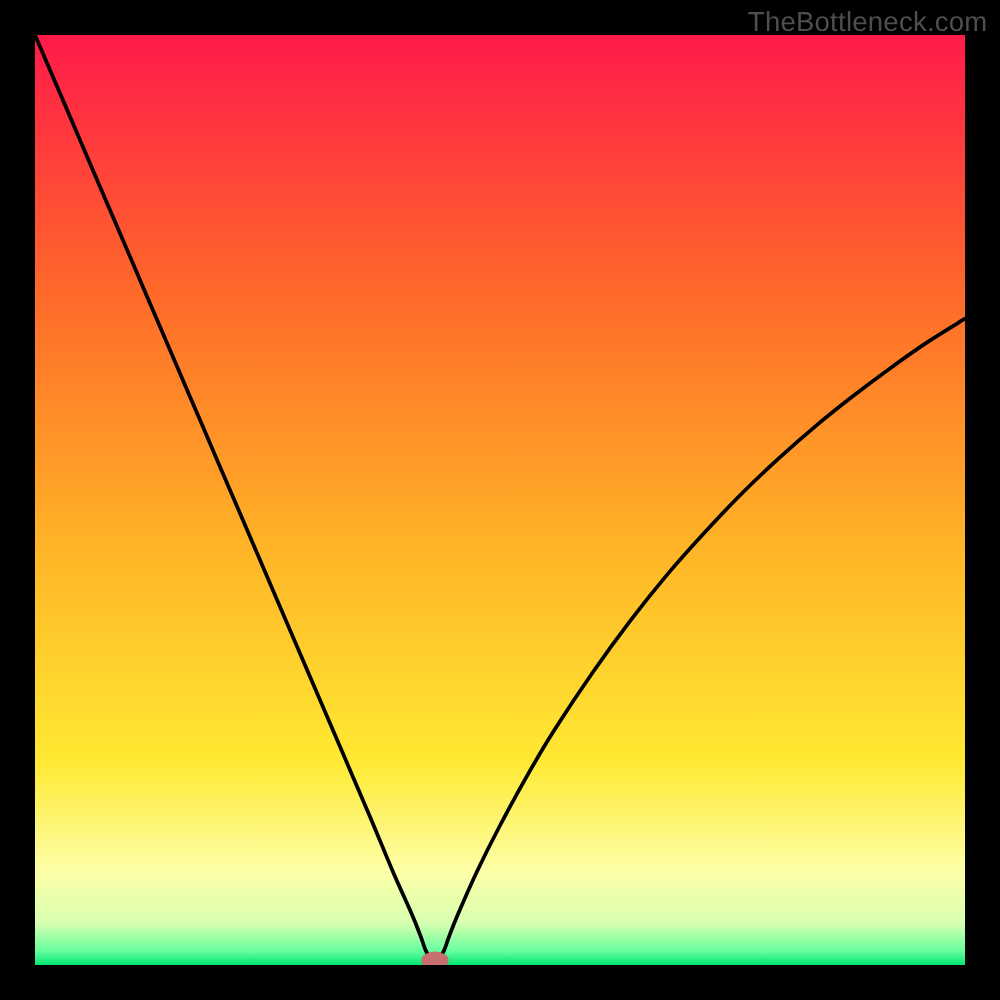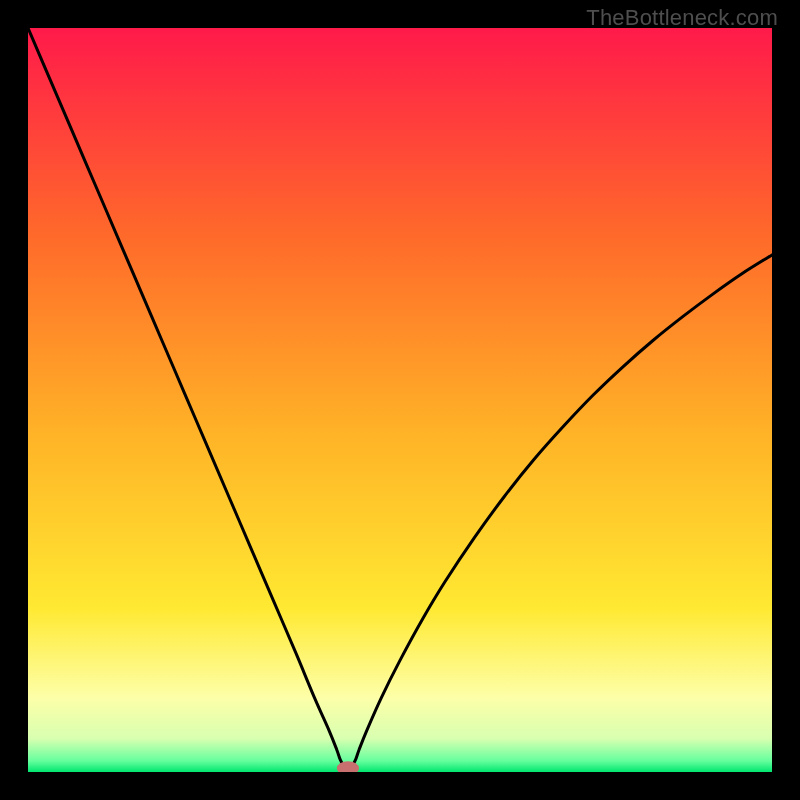--- a/index.html
+++ b/index.html
@@ -20,21 +20,21 @@
   .plot {
     position: absolute;
     left: 28px;
     top: 28px;
     width: 744px;
     height: 744px;
   }
   .watermark {
     position: absolute;
     top: 5px;
-    right: 22px;
+    right: 10px;
     font-size: 22px;
     font-weight: 500;
     color: #4e4e4e;
     letter-spacing: 0.2px;
     font-family: Arial, Helvetica, sans-serif;
   }
 </style>
 </head>
 <body>
 

